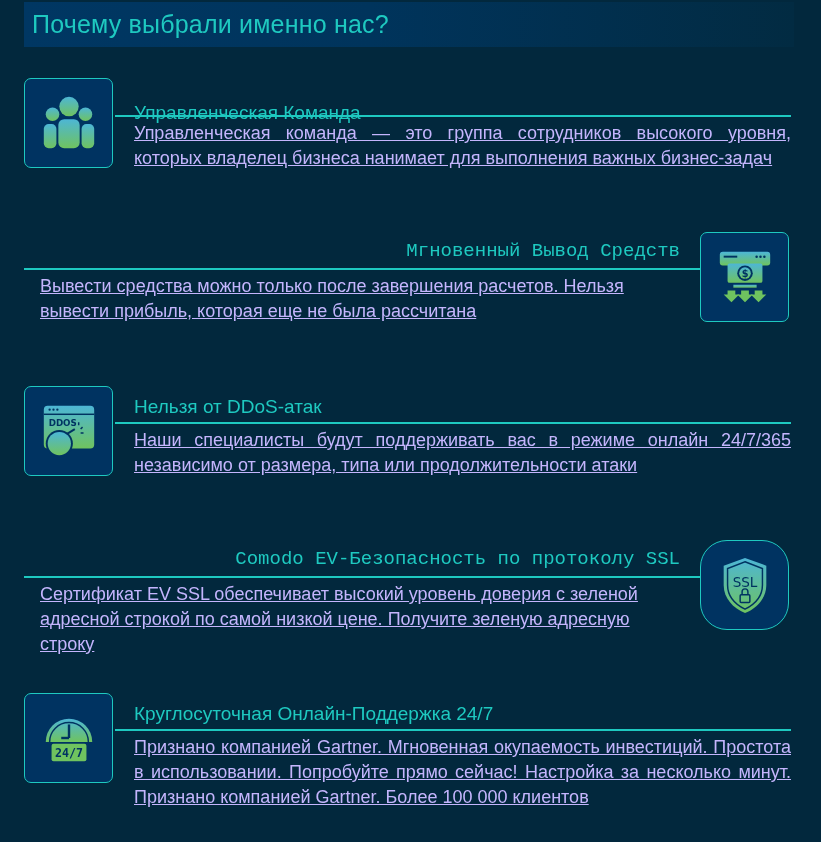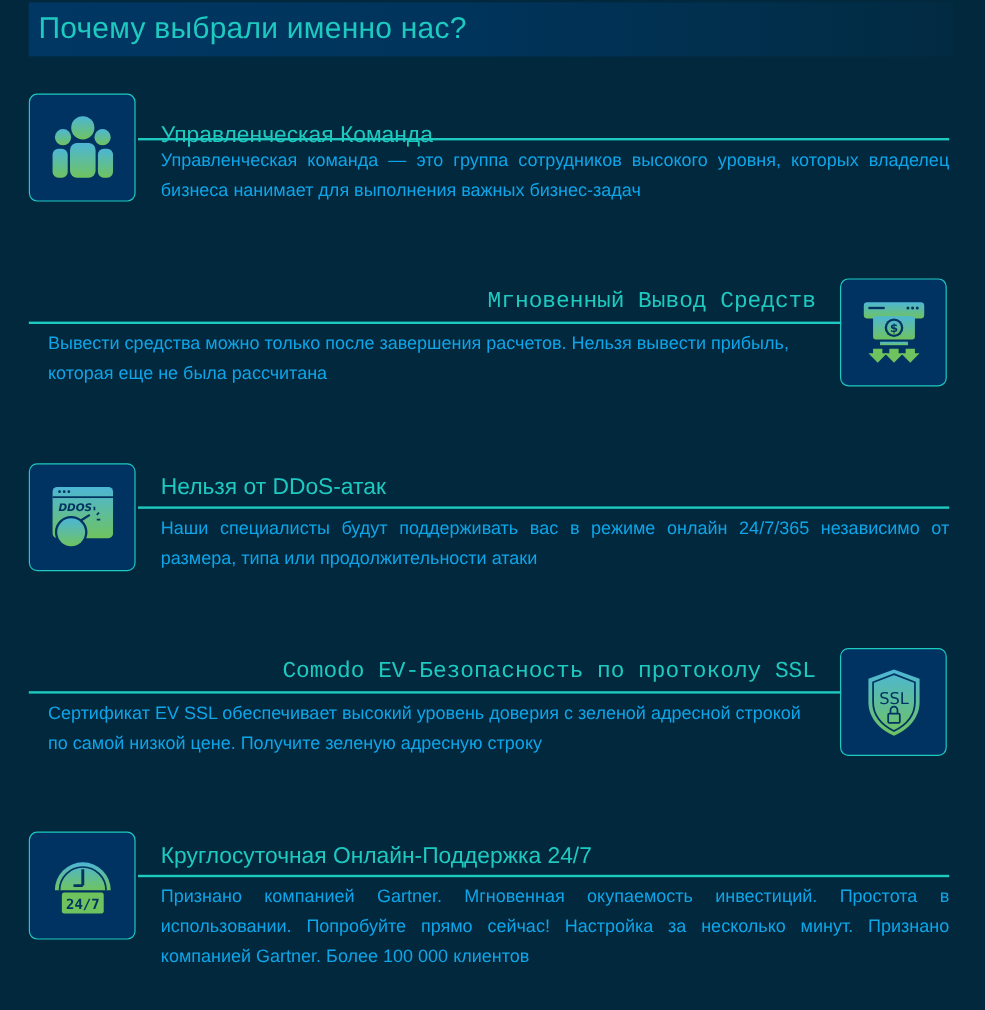--- a/index.html
+++ b/index.html
@@ -26,21 +26,21 @@
     border:1.5px solid #1ec9c0; border-radius:7px;
     background:#003361; box-sizing:border-box;
     display:flex; align-items:center; justify-content:center;
   }
   .icon-box svg { width:62px; height:62px; }
   .f-title {
     position:absolute; font-size:19px; color:#1ec9c0; white-space:nowrap;
   }
   .f-line { position:absolute; height:1.5px; background:#1ec9c0; }
   .f-text {
-    position:absolute; font-size:15px; line-height:25px; color:#0ea5e9;
+    position:absolute; font-size:18px; line-height:25px; color:#c4b5fd;text-decoration:underline;
   }
   .left .icon-box { left:24px; }
   .left .f-title { left:134px; }
   .left .f-line { left:115px; width:676px; }
   .left .f-text { left:134px; width:657px; text-align:justify; }
   .right .icon-box { left:700px; }
   .right .f-title { right:141px; text-align:right;font-family:Liberation Mono, monospace; }
   .right .f-line { left:24px; width:677px; }
   .right .f-text { right:141px; width:640px; }
 </style>
@@ -93,41 +93,41 @@
       <path d="M28 46h8v4h4l-8 8-8-8h4z" fill="#6fc35f"></path>
       <path d="M42 46h8v4h4l-8 8-8-8h4z" fill="#6fc35f"></path>
     </svg>
   </div>
   <div class="f-title" style="top:8px;">Мгновенный Вывод Средств</div>
   <div class="f-line" style="top:36px;"></div>
   <div class="f-text" style="top:42px;">Вывести средства можно только после завершения расчетов. Нельзя вывести прибыль, которая еще не была рассчитана</div>
 </div>
 
 <div class="feature left" style="top:386px;">
-  <div class="icon-box" style="top:0;font-style:italic;">
+  <div class="icon-box" style="top:0;">
     <svg viewBox="0 0 64 64">
       <rect x="6" y="6" width="52" height="44" rx="4" fill="url(#ig)"></rect>
       <rect x="6" y="14" width="52" height="1.5" fill="#003361"></rect>
       <circle cx="12" cy="10" r="1.2" fill="#003361"></circle>
       <circle cx="16" cy="10" r="1.2" fill="#003361"></circle>
       <circle cx="20" cy="10" r="1.2" fill="#003361"></circle>
       <text x="11" y="27" font-size="9" fill="#003361" font-family="DejaVu Sans, sans-serif" font-weight="bold">DDOS</text>
       <circle cx="22" cy="45" r="14" fill="#003361"></circle>
       <circle cx="22" cy="45" r="12" fill="url(#ig)"></circle>
       <path d="M30 35 L38 30" stroke="#003361" stroke-width="2"></path>
       <path d="M44 30 l2 -2 M44 34 l3 0 M42 26 l0 -3" stroke="#003361" stroke-width="1.5"></path>
     </svg>
   </div>
   <div class="f-title" style="top:10px;">Нельзя от DDoS-атак</div>
   <div class="f-line" style="top:36px;"></div>
   <div class="f-text" style="top:42px;">Наши специалисты будут поддерживать вас в режиме онлайн 24/7/365 независимо от размера, типа или продолжительности атаки</div>
 </div>
 
 <div class="feature right" style="top:540px;">
-  <div class="icon-box" style="top:0;">
+  <div class="icon-box" style="top:0;border-radius:27px;">
     <svg viewBox="0 0 64 64">
       <path d="M32 4 L54 12 V32 C54 46 44 56 32 61 C20 56 10 46 10 32 V12 Z" fill="url(#ig)"></path>
       <path d="M32 8 L50 15 V32 C50 44 42 52 32 57 C22 52 14 44 14 32 V15 Z" fill="none" stroke="#003361" stroke-width="1.5"></path>
       <text x="32" y="34" font-size="14" text-anchor="middle" fill="#003361" font-family="DejaVu Sans, sans-serif">SSL</text>
       <rect x="27" y="42" width="10" height="8" rx="1" fill="none" stroke="#003361" stroke-width="1.5"></rect>
       <path d="M29 42 v-3 a3 3 0 0 1 6 0 v3" fill="none" stroke="#003361" stroke-width="1.5"></path>
     </svg>
   </div>
   <div class="f-title" style="top:8px;">Comodo EV-Безопасность по протоколу SSL</div>
   <div class="f-line" style="top:36px;"></div>

